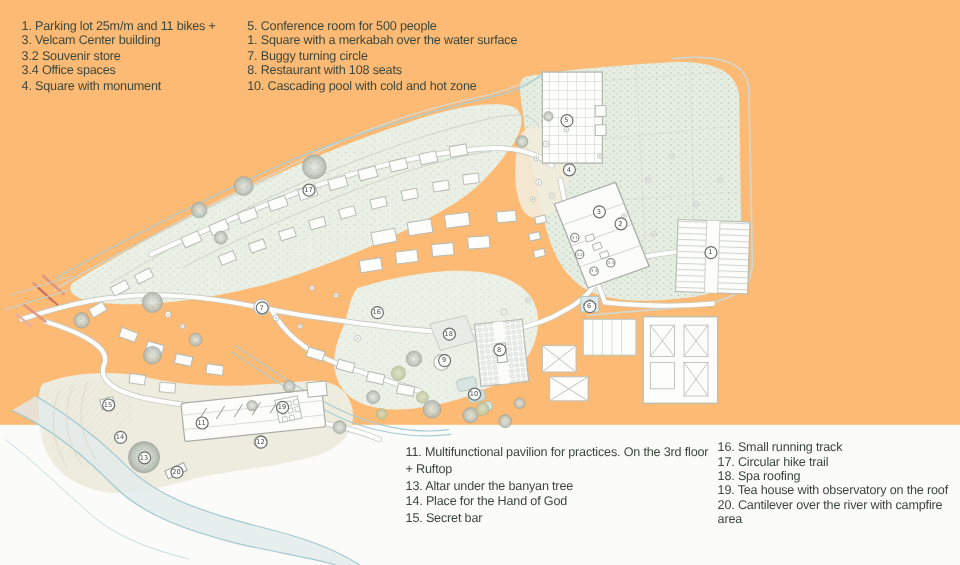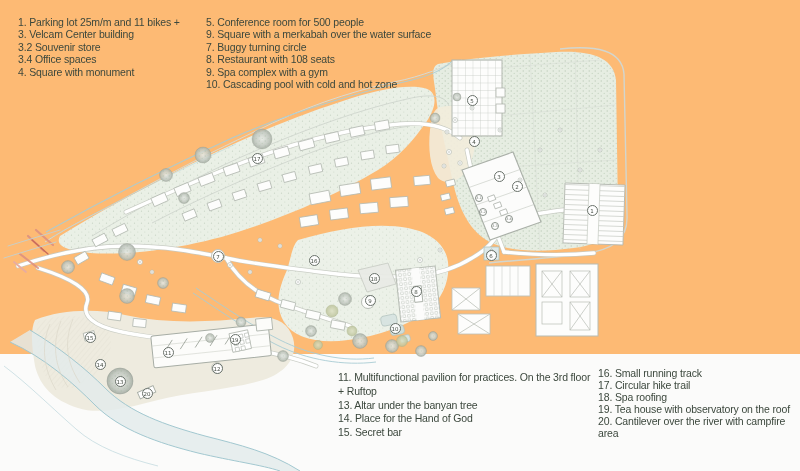--- a/index.html
+++ b/index.html
@@ -441,24 +441,23 @@
   <div class="legend lg-tl">
     <div class="li">1. Parking lot 25m/m and 11 bikes +</div>
     <div class="li">3. Velcam Center building</div>
     <div class="li">3.2 Souvenir store</div>
     <div class="li">3.4 Office spaces</div>
     <div class="li">4. Square with monument</div>
   </div>
 
   <div class="legend lg-tm">
     <div class="li">5. Conference room for 500 people</div>
-    <div class="li">9. Square with a merkabah over the water surface</div>
+    <div class="li">1. Square with a merkabah over the water surface</div>
     <div class="li">7. Buggy turning circle</div>
     <div class="li">8. Restaurant with 108 seats</div>
-    <div class="li">9. Spa complex with a gym</div>
     <div class="li">10. Cascading pool with cold and hot zone</div>
   </div>
 
   <div class="legend wrap lg-bm">
     <div class="li">11. Multifunctional pavilion for practices. On the 3rd floor + Ruftop</div>
     <div class="li">13. Altar under the banyan tree</div>
     <div class="li">14. Place for the Hand of God</div>
     <div class="li">15. Secret bar</div>
   </div>
 

